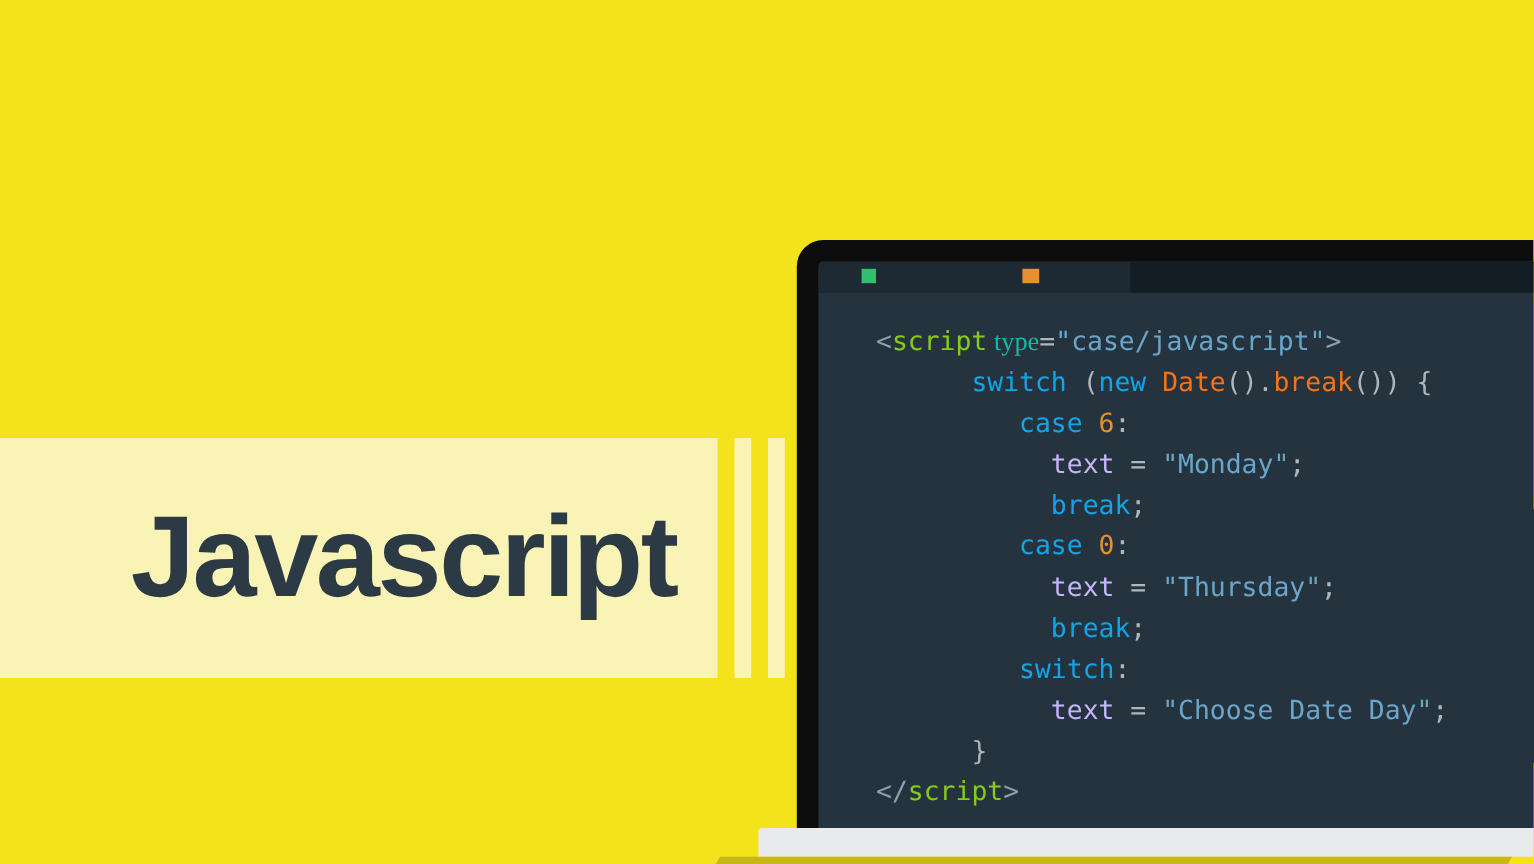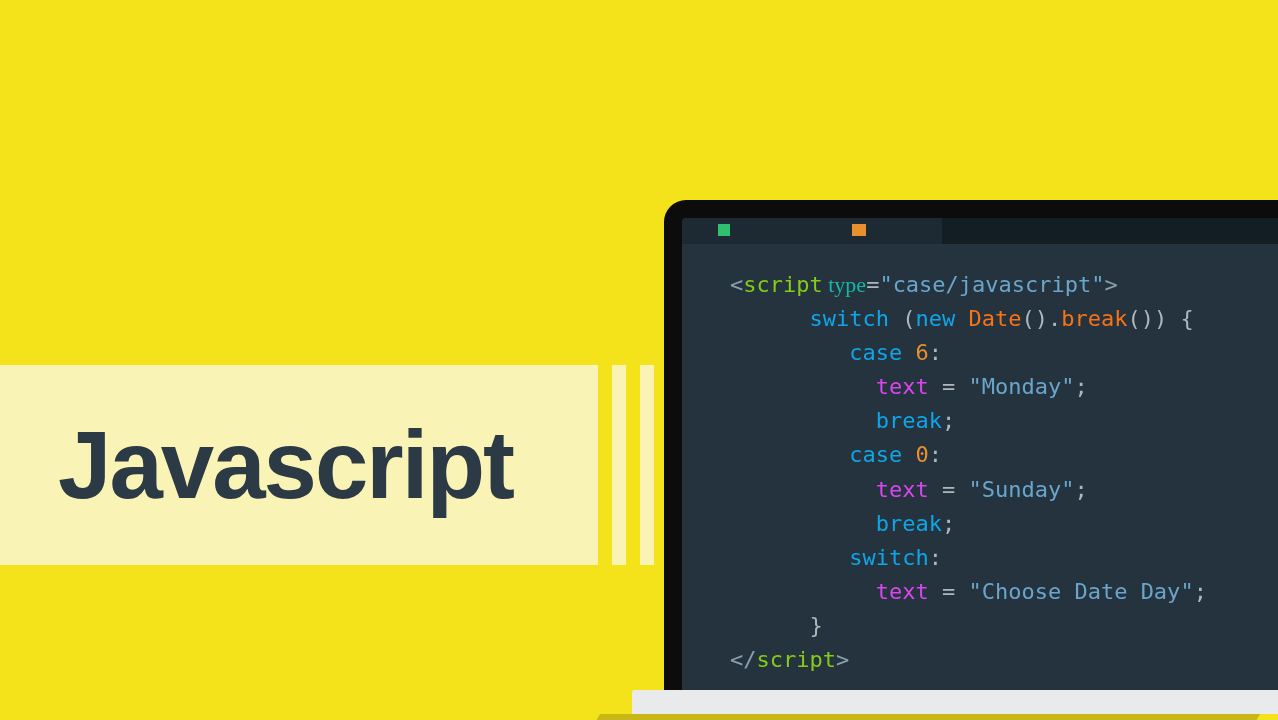--- a/index.html
+++ b/index.html
@@ -15,21 +15,21 @@
   
   .title-band {
     position: absolute;
     left: 0;
     top: 365px;
     height: 200px;
     width: 598px;
     background: #faf3b6;
     display: flex;
     align-items: center;
-    padding-left: 58px;
+    padding-left: 109px;
   }
   .title-band h1 {
     font-size: 96px;
     font-weight: 700;
     color: #2b3a44;
     letter-spacing: -2px;
   }
   .stripe {
     position: absolute;
     top: 365px;
@@ -92,21 +92,21 @@
     white-space: pre;
     color: #e6e1dc;
   }
 
   .c-tag     { color: #84cc16; }   
   .c-attr    { color: #14b8a6; font-family: Liberation Serif, serif; }   
   .c-str     { color: #6aa6cc; }   
   .c-keyword { color: #0ea5e9; }   
   .c-func    { color: #f97316; }   
   .c-num     { color: #e8902e; }   
-  .c-var     { color: #d946ef; }   
+  .c-var     { color: #c4b5fd; }   
   .c-op      { color: #b0b7bb; }   
   .c-angle   { color: #8aa2ad; }   
 
   .laptop-base {
     height: 24px;
     background: #e9eaec;
     width: 646px;
     margin-left: -32px;
     border-top-left-radius: 3px;
     position: relative;
@@ -138,21 +138,21 @@
         <div class="tab-accent green"></div>
         <div class="tab-accent orange"></div>
         <div class="tab-block"></div>
       </div>
       <div class="code"><span class="c-angle">&lt;</span><span class="c-tag">script</span><span class="c-attr"> type</span><span class="c-op">=</span><span class="c-str">"</span><span class="c-str">case/javascript</span><span class="c-str">"</span><span class="c-angle">&gt;</span>
       <span class="c-keyword">switch</span><span class="c-op"> (</span><span class="c-keyword">new</span><span> </span><span class="c-func">Date</span><span class="c-op">().</span><span class="c-func">break</span><span class="c-op">()) {</span>
          <span class="c-keyword">case</span><span> </span><span class="c-num">6</span><span class="c-op">:</span>
            <span class="c-var">text</span><span> </span><span class="c-op">=</span><span> </span><span class="c-str">"</span><span class="c-str">Monday</span><span class="c-str">"</span><span class="c-op">;</span>
            <span class="c-keyword">break</span><span class="c-op">;</span>
          <span class="c-keyword">case</span><span> </span><span class="c-num">0</span><span class="c-op">:</span>
-           <span class="c-var">text</span><span> </span><span class="c-op">=</span><span> </span><span class="c-str">"</span><span class="c-str">Sunday</span><span class="c-str">"</span><span class="c-op">;</span>
+           <span class="c-var">text</span><span> </span><span class="c-op">=</span><span> </span><span class="c-str">"</span><span class="c-str">Thursday</span><span class="c-str">"</span><span class="c-op">;</span>
            <span class="c-keyword">break</span><span class="c-op">;</span>
          <span class="c-keyword">switch</span><span class="c-op">:</span>
            <span class="c-var">text</span><span> </span><span class="c-op">=</span><span> </span><span class="c-str">"</span><span class="c-str">Choose Date Day</span><span class="c-str">"</span><span class="c-op">;</span>
       <span class="c-op">}</span>
 <span class="c-angle">&lt;/</span><span class="c-tag">script</span><span class="c-angle">&gt;</span></div>
     </div>
   </div>
   <div class="laptop-base">
     <div class="laptop-shadow"></div>
   </div>

